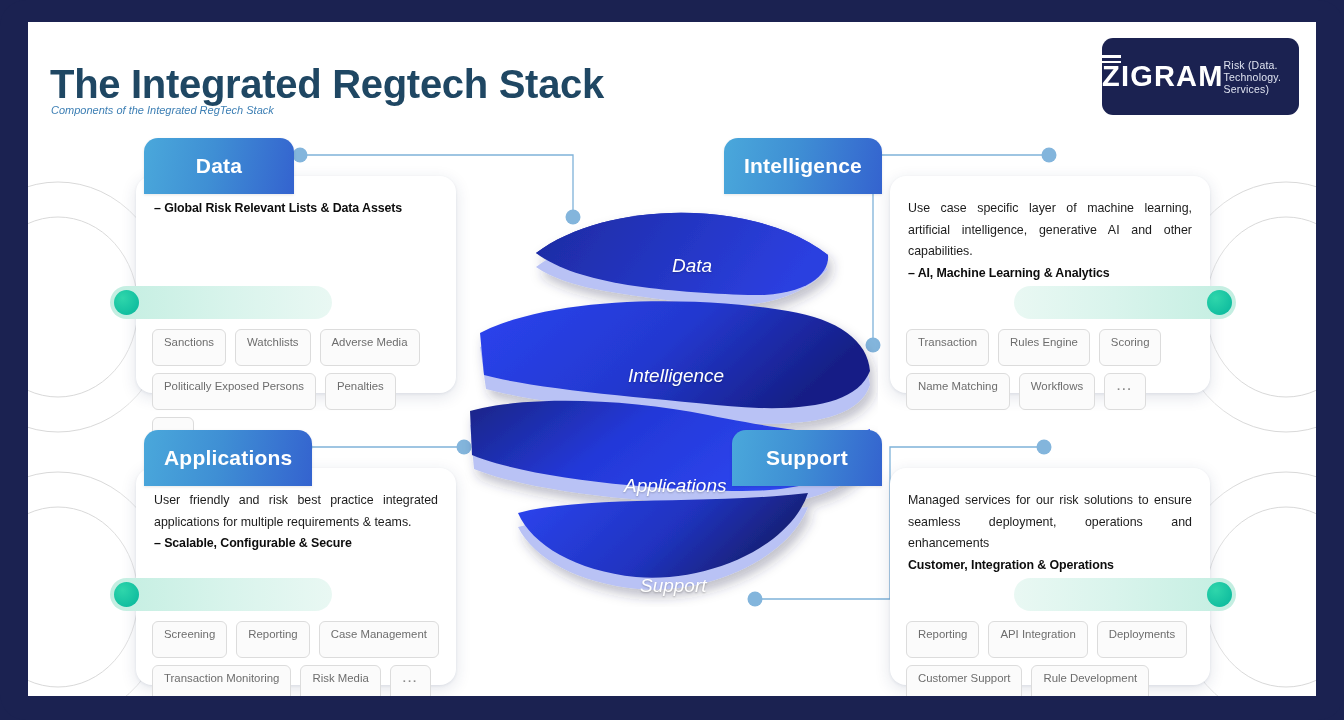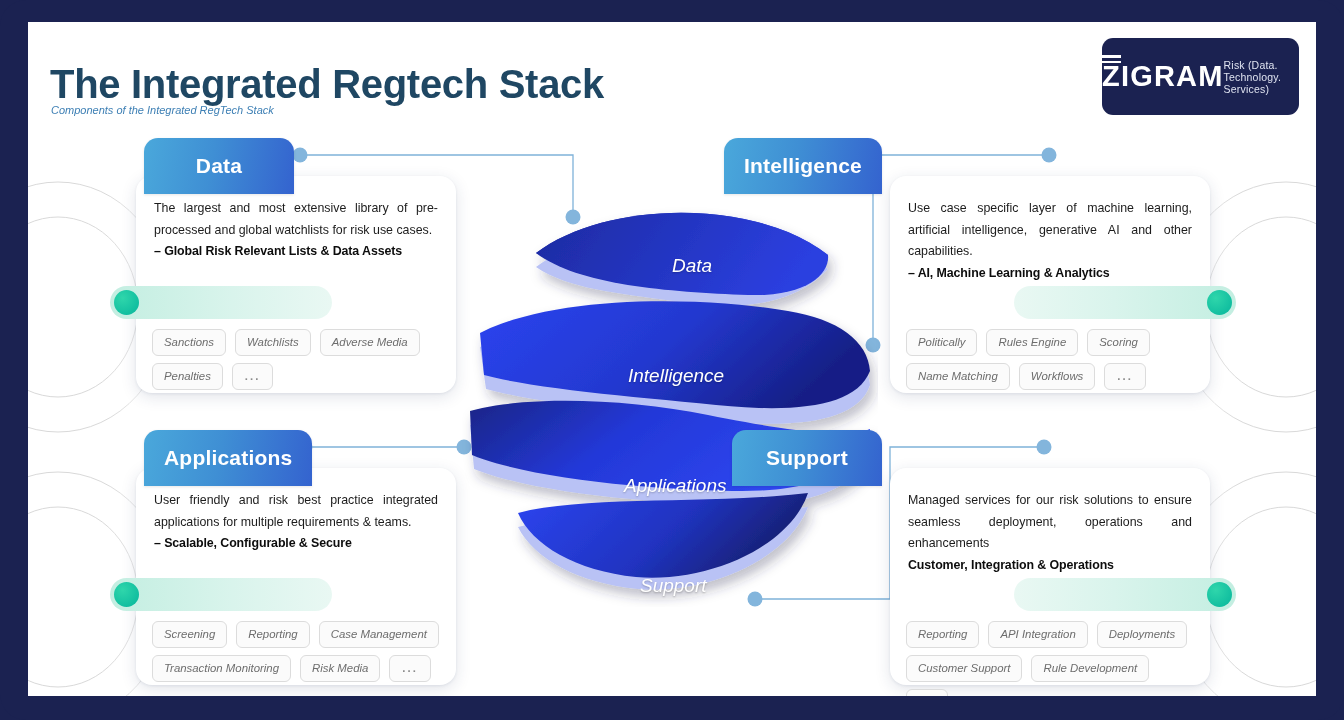--- a/index.html
+++ b/index.html
@@ -118,22 +118,22 @@
 
   
   .chips{
     position:absolute; left:16px; right:16px; top:153px;
     display:flex; flex-wrap:wrap; gap:7px 9px;
   }
   .chip{
     border:1px solid #dcdcdc;
     background:#fbfbfb;
     border-radius:6px;
-    padding:5px 11px 6px 11px;
-    font-size:11.4px; font-style:italic; color:#6d6d6d;
+    padding:5px 11px 16px 11px;
+    font-size:11.4px; color:#6d6d6d;
     white-space:nowrap; line-height:14px;
   }
   .chip.dots{
     padding:5px 12px 6px 12px;
     letter-spacing:2px; font-style:normal; font-weight:bold; color:#8b8b8b;
   }
 
   
   #connectors{ position:absolute; left:0; top:0; pointer-events:none; }
 
@@ -263,50 +263,50 @@
     <div class="band-label" style="left:600px; top:343px;">Intelligence</div>
     <div class="band-label" style="left:596px; top:453px;">Applications</div>
     <div class="band-label" style="left:612px; top:553px;">Support</div>
 
     <div class="card left-card" style="left:108px; top:116px;">
       <div class="tab">
         <span>Data</span>
       </div>
       <div class="body">
         <div class="desc">
-          <span>The largest and most extensive library of pre-processed and global watchlists for risk use cases.</span>
           <span class="tagline">– Global Risk Relevant Lists &amp; Data Assets</span>
         </div>
         <div class="pill l">
           <div class="dot"></div>
         </div>
         <div class="chips">
           <div class="chip">Sanctions</div>
           <div class="chip">Watchlists</div>
           <div class="chip">Adverse Media</div>
+          <div class="chip">Politically Exposed Persons</div>
           <div class="chip">Penalties</div>
           <div class="chip dots">...</div>
         </div>
       </div>
     </div>
 
     <div class="card right-card" style="left:862px; top:116px;">
       <div class="tab">
         <span>Intelligence</span>
       </div>
       <div class="body">
         <div class="desc">
           <span>Use case specific layer of machine learning, artificial intelligence, generative AI and other capabilities.</span>
           <span class="tagline">– AI, Machine Learning &amp; Analytics</span>
         </div>
         <div class="pill r">
           <div class="dot"></div>
         </div>
         <div class="chips">
-          <div class="chip">Politically</div>
+          <div class="chip">Transaction</div>
           <div class="chip">Rules Engine</div>
           <div class="chip">Scoring</div>
           <div class="chip">Name Matching</div>
           <div class="chip">Workflows</div>
           <div class="chip dots">...</div>
         </div>
       </div>
     </div>
 
     <div class="card left-card" style="left:108px; top:408px;">

